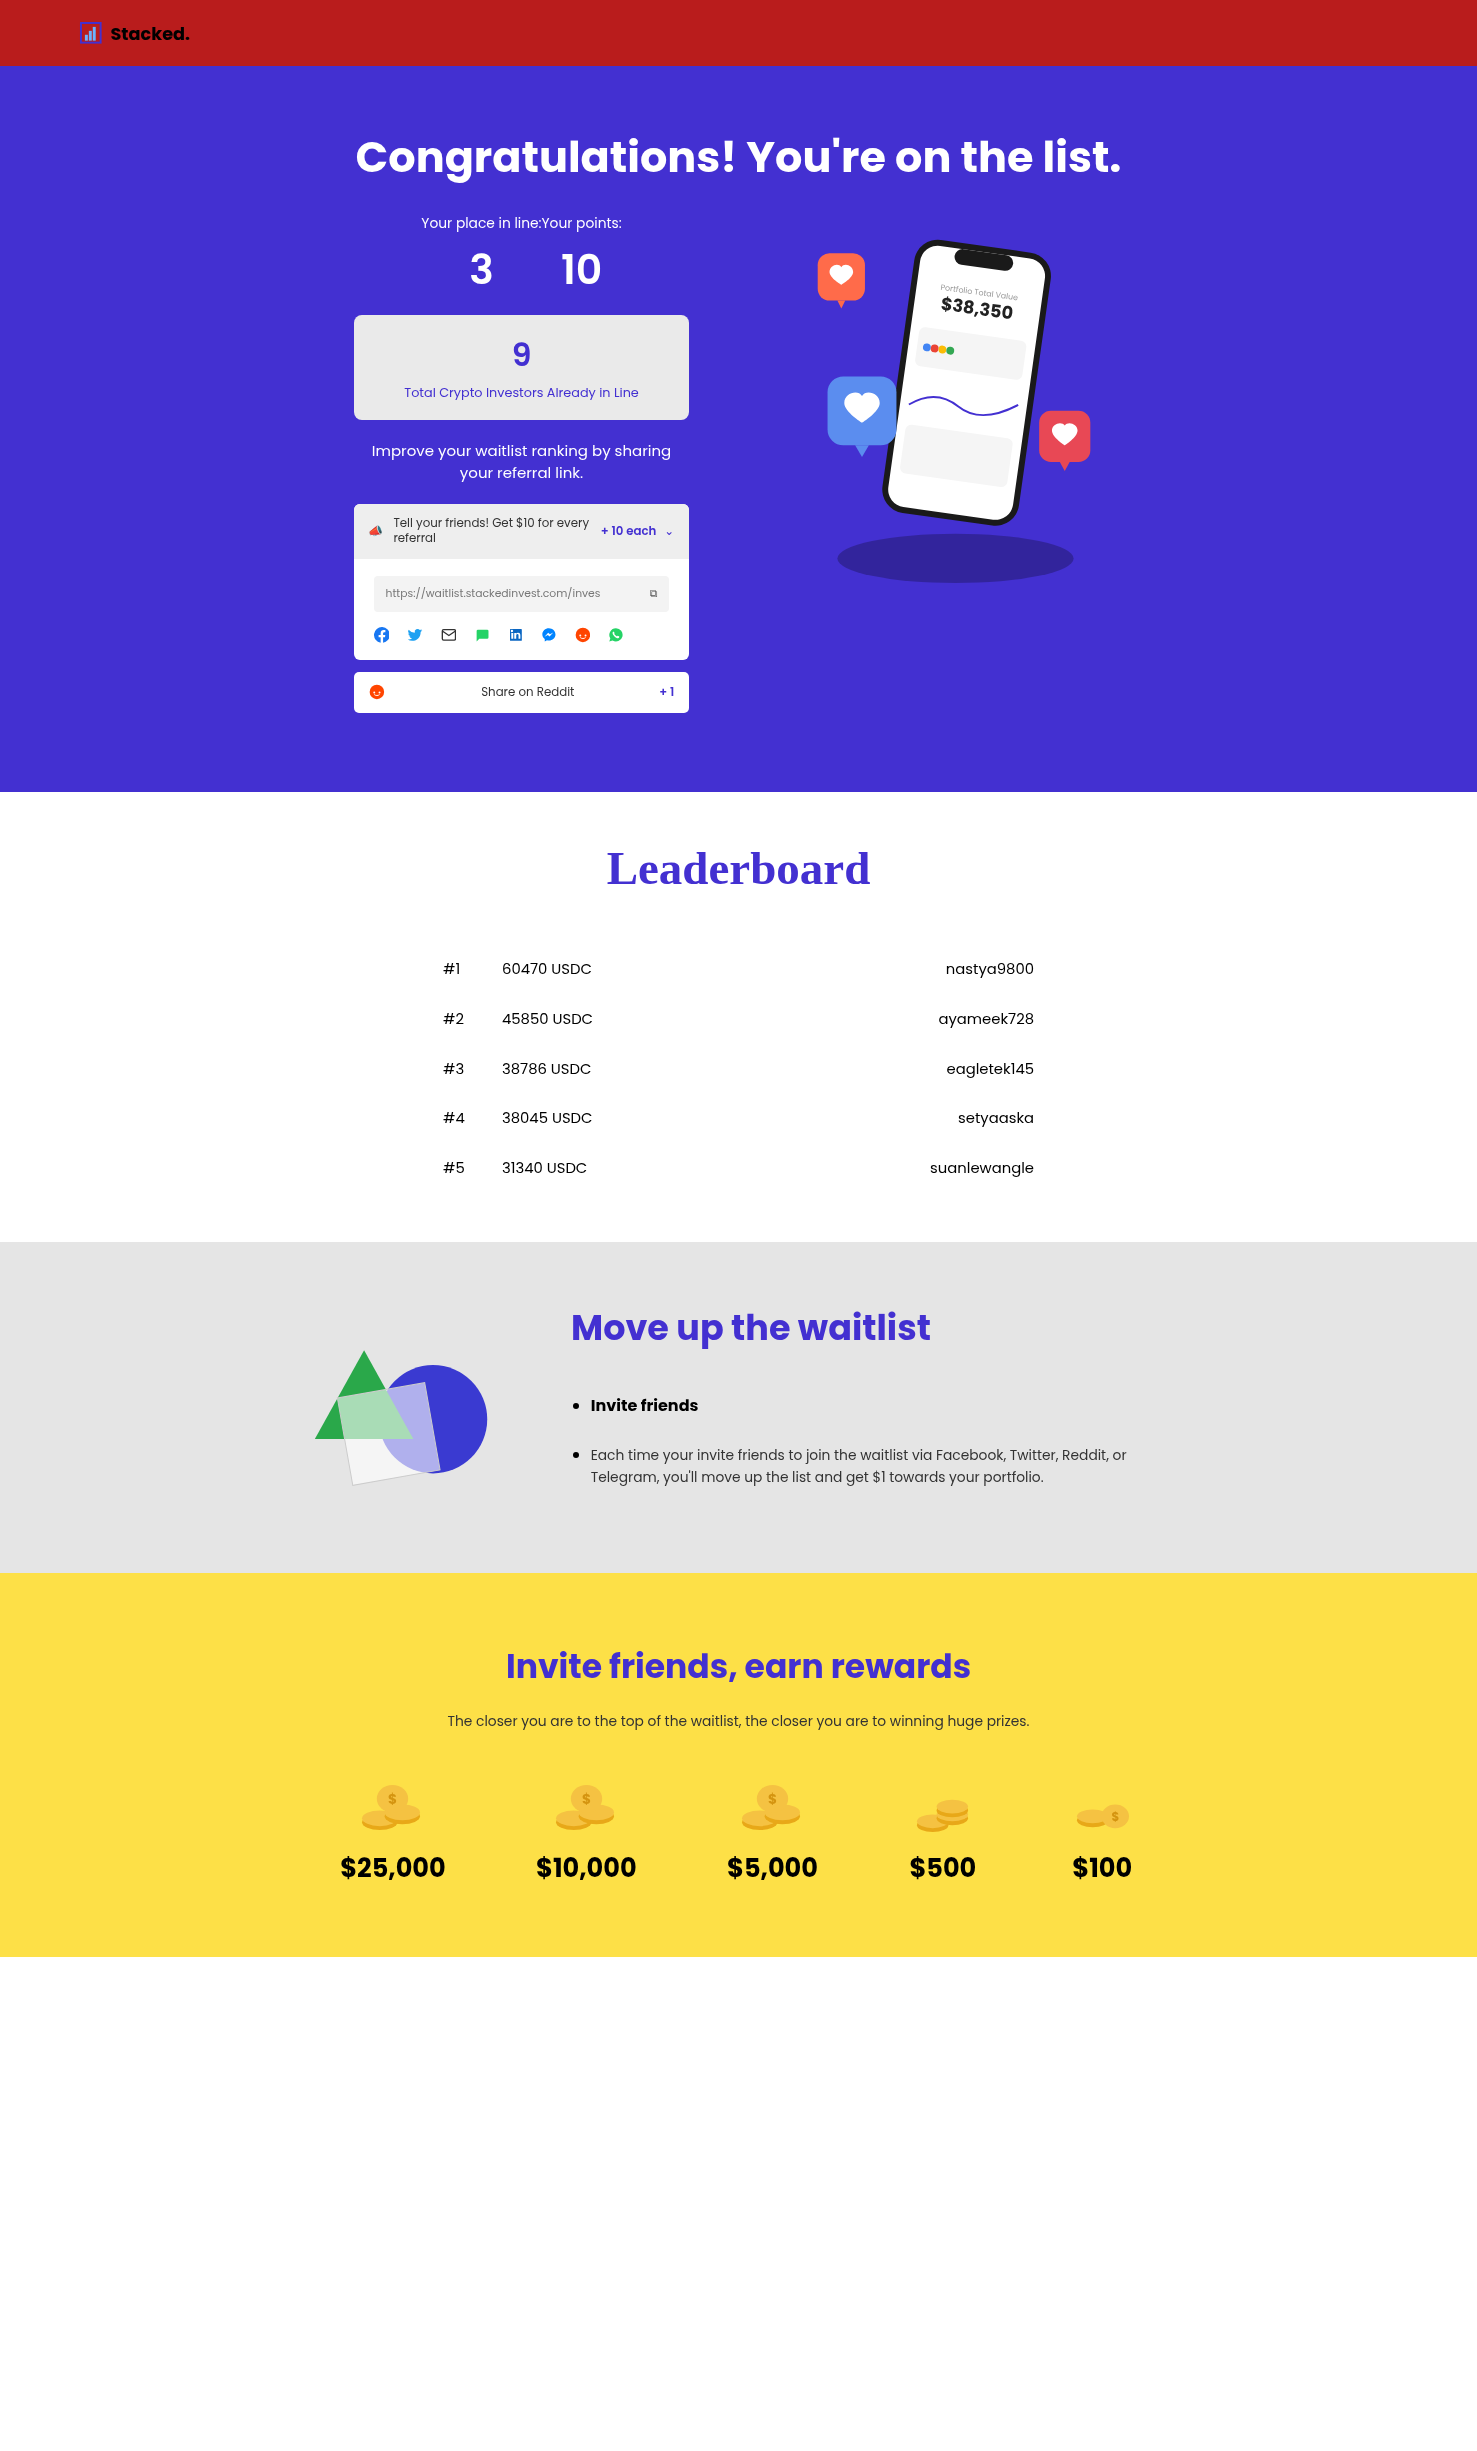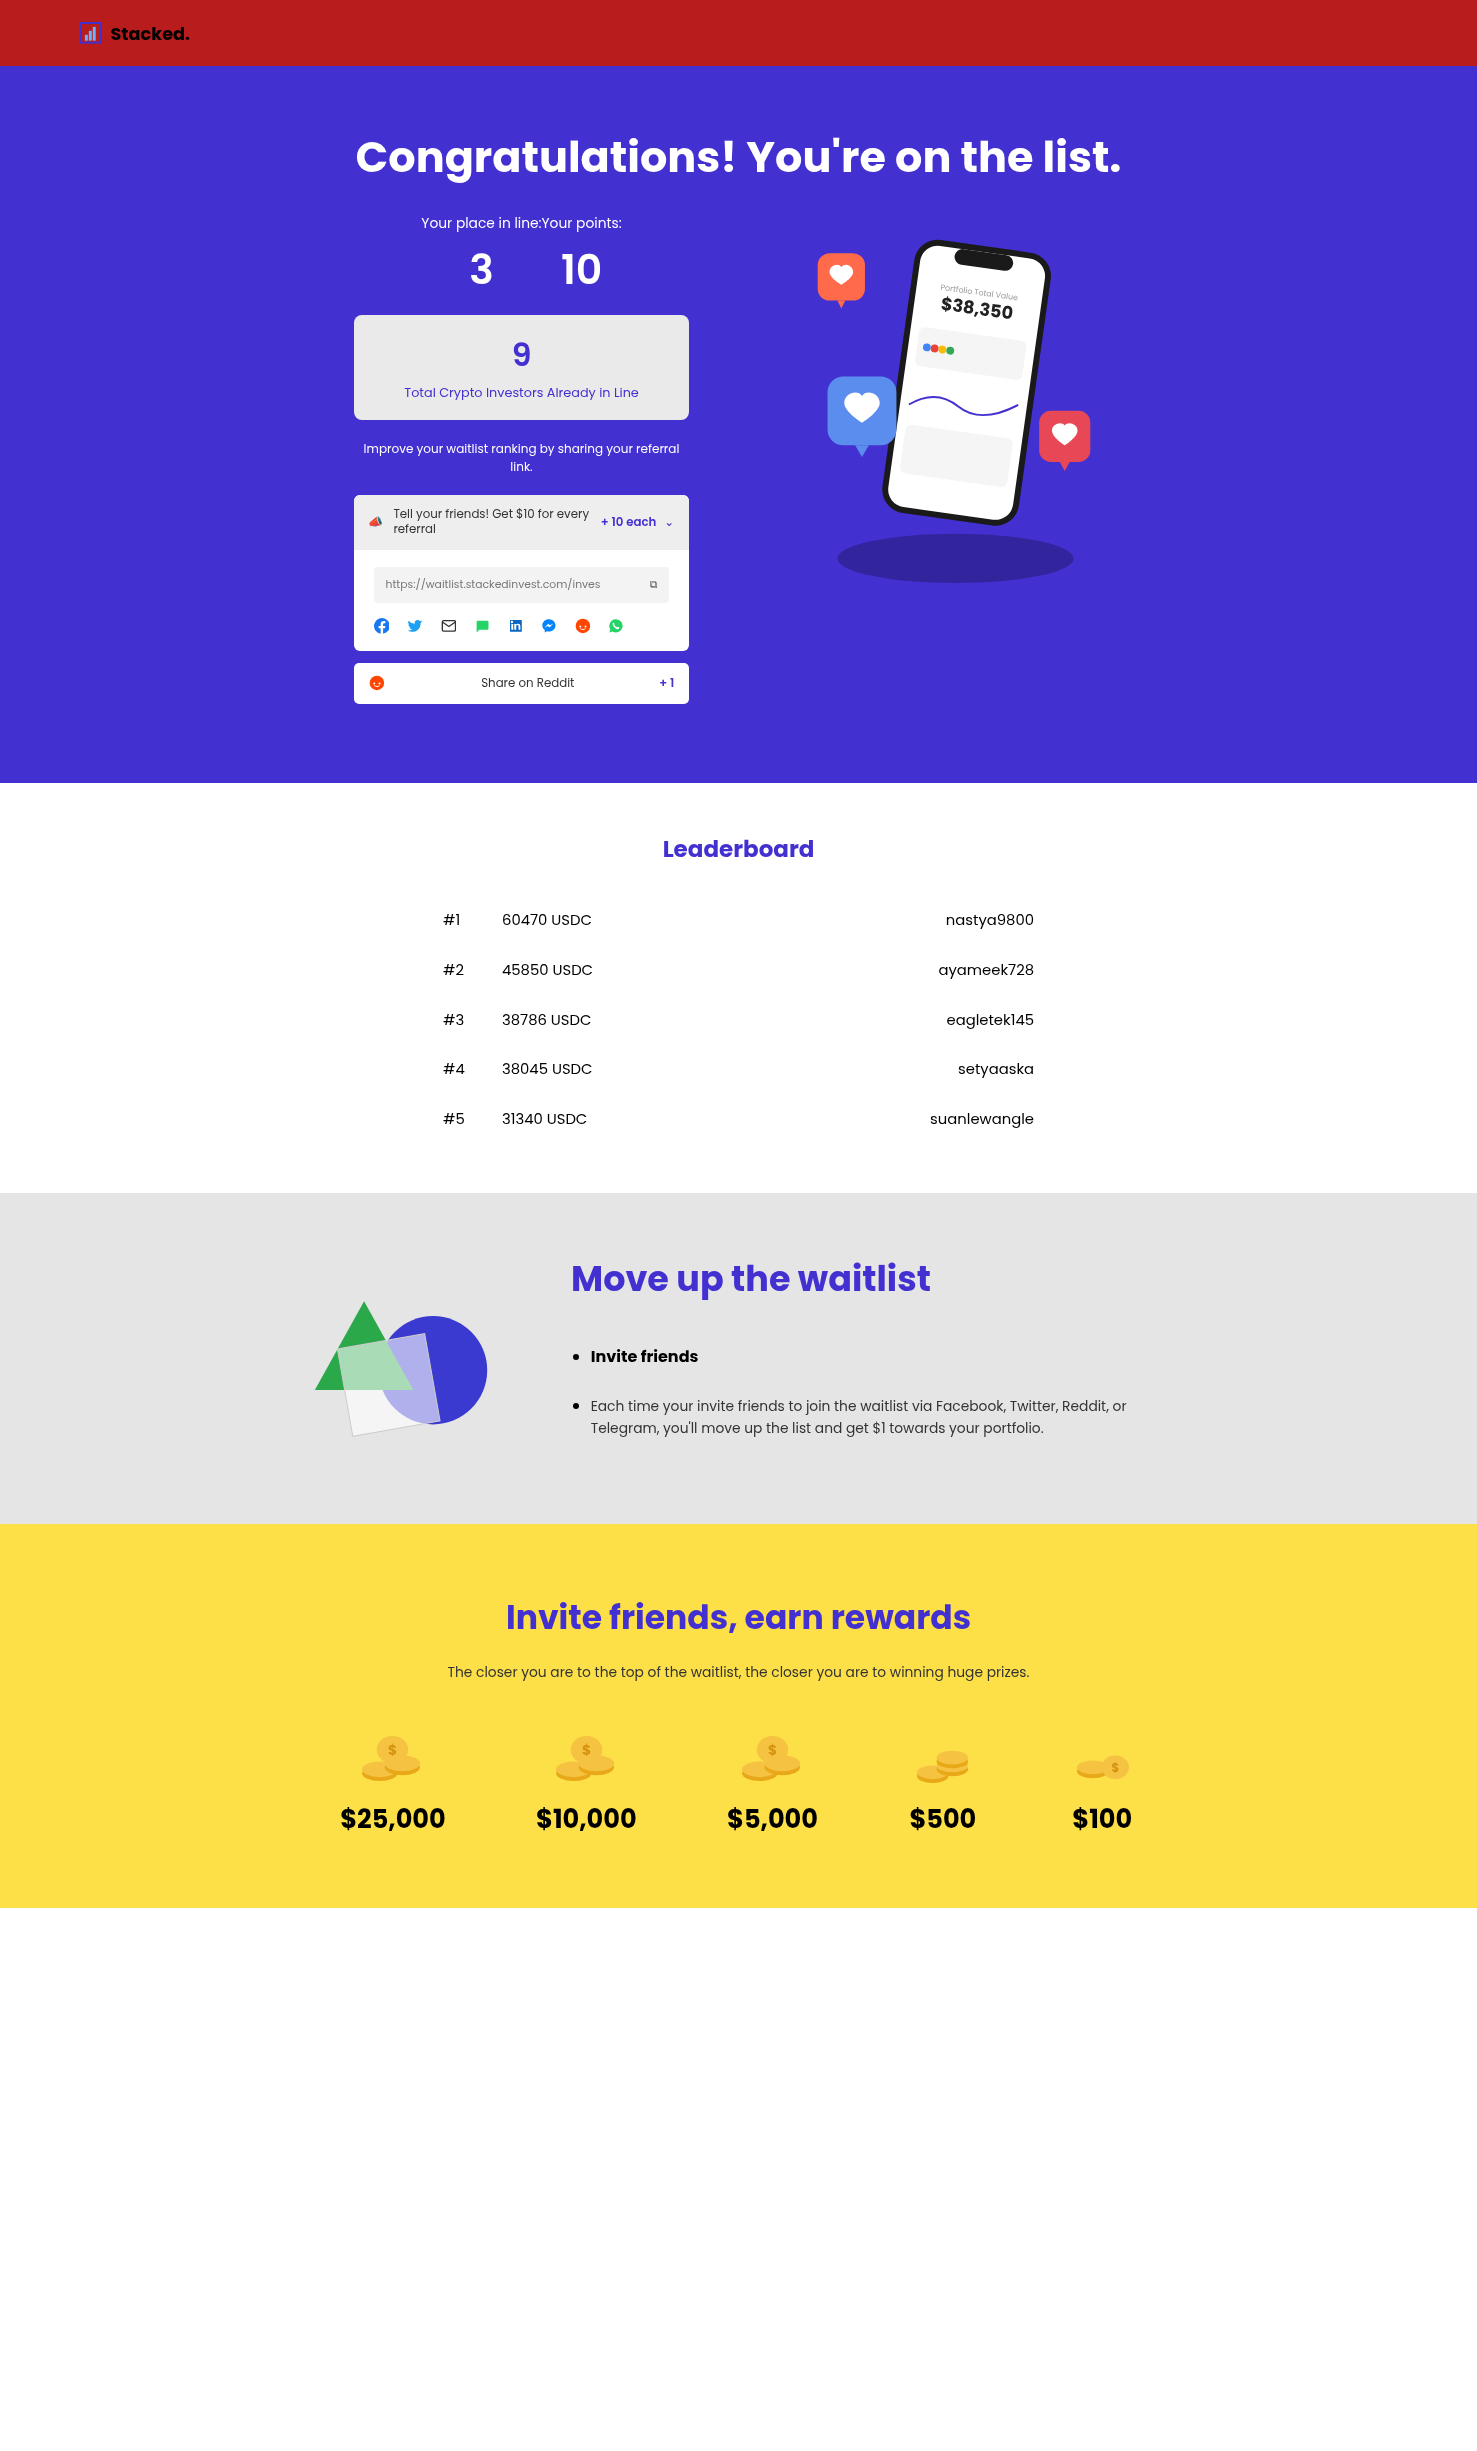--- a/index.html
+++ b/index.html
@@ -19,21 +19,21 @@
 .stats-side { width: 335px; }
 .stat-row { display: flex; justify-content: center; margin-bottom: 14.8px; }
 .stat { text-align: center; }
 .stat-label { font-size: 13.8px; margin-bottom: 4.9px; }
 .stat-value { font-size: 41px; font-weight: 600; }
 
 .investors-box { background: #eaeaea; color: #4330d1; border-radius: 7.9px; padding: 17.7px; margin-bottom: 19.7px; }
 .investors-value { font-size: 31.5px; font-weight: 600; }
 .investors-label { font-size: 12.8px; margin-top: 4.9px; }
 
-.improve-text { font-size: 12px; margin-bottom: 19.7px; line-height: 1.5; }
+.improve-text { font-size: 15px; margin-bottom: 19.7px; line-height: 1.5; }
 
 .share-box { background: #fff; color: #333; border-radius: 5.9px; text-align: left; overflow: hidden; margin-bottom: 11.8px; }
 .share-header { background: #eee; padding: 11.8px 14.8px; display: flex; align-items: center; font-size: 11.8px; }
 .share-header-icon { margin-right: 9.9px; }
 .share-header-text { flex: 1; line-height: 1.3; }
 .share-header-bonus { color: #4330d1; font-weight: 600; margin-right: 7.9px; font-size: 11.8px; }
 .share-body { padding: 17.7px 19.7px; }
 .url-box { background: #f3f3f3; border-radius: 3.9px; padding: 9.9px 11.8px; display: flex; align-items: center; font-size: 10.8px; color: #777; margin-bottom: 14.8px; }
 .url-text { flex: 1; overflow: hidden; white-space: nowrap; text-overflow: ellipsis; }
 .copy-icon { cursor: pointer; color: #555; }
@@ -42,21 +42,21 @@
 
 .reddit-box { background: #fff; color: #333; border-radius: 5px; padding: 11.8px 14.8px; display: flex; align-items: center; font-size: 11.8px; }
 .reddit-icon { color: #ff4500; margin-right: 11.8px; }
 .reddit-text { flex: 1; }
 .reddit-bonus { color: #4330d1; font-weight: 600; }
 
 .phone-side { width: 335px; position: relative; }
 .phone-img { width: 100%; height: 374px; position: relative; }
 
 .leaderboard-section { background: #fff; padding: 49px 79px; text-align: center; }
-.leaderboard-title { color: #4330d1; font-size: 23px; font-weight: 700; margin-bottom: 30px; }
+.leaderboard-title { color: #4330d1; font-size: 47px; font-weight: 700; margin-bottom: 50px; font-family: Liberation Serif, serif; }
 .leaderboard-table { max-width: 591px; margin: 0 auto; }
 .lb-row { display: flex; justify-content: space-between; padding: 13.8px 0; font-size: 14.8px; }
 .lb-rank { width: 59px; text-align: left; }
 .lb-amount { width: 177px; text-align: left; }
 .lb-user { flex: 1; text-align: right; }
 
 .moveup-section { background: #e5e5e5; padding: 59px 79px; }
 .moveup-content { display: flex; gap: 59px; align-items: flex-start; max-width: 887px; margin: 0 auto; }
 .moveup-icon-area { width: 217px; height: 197px; position: relative; }
 .moveup-text-area { flex: 1; }

